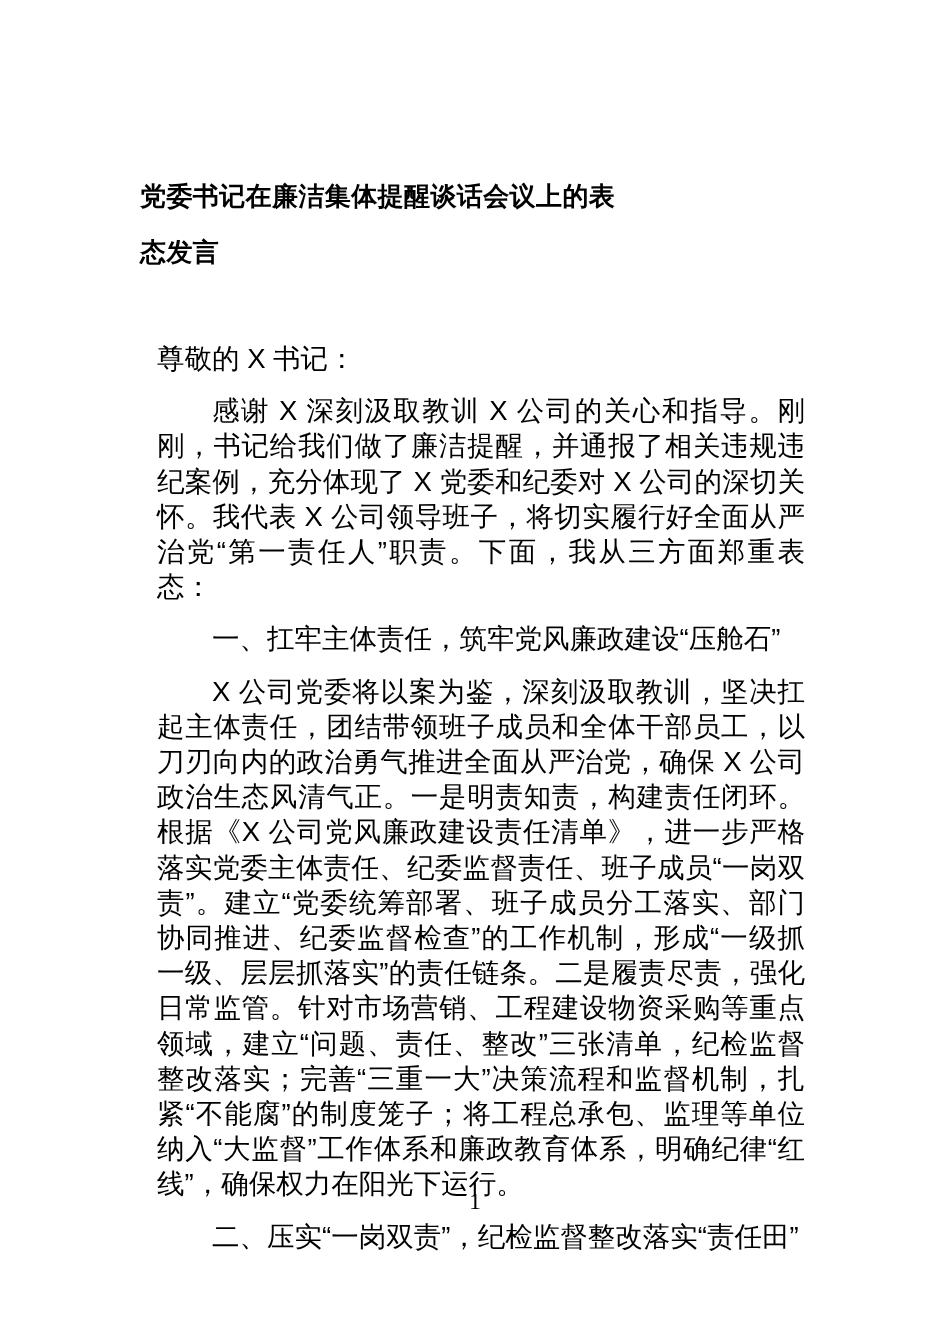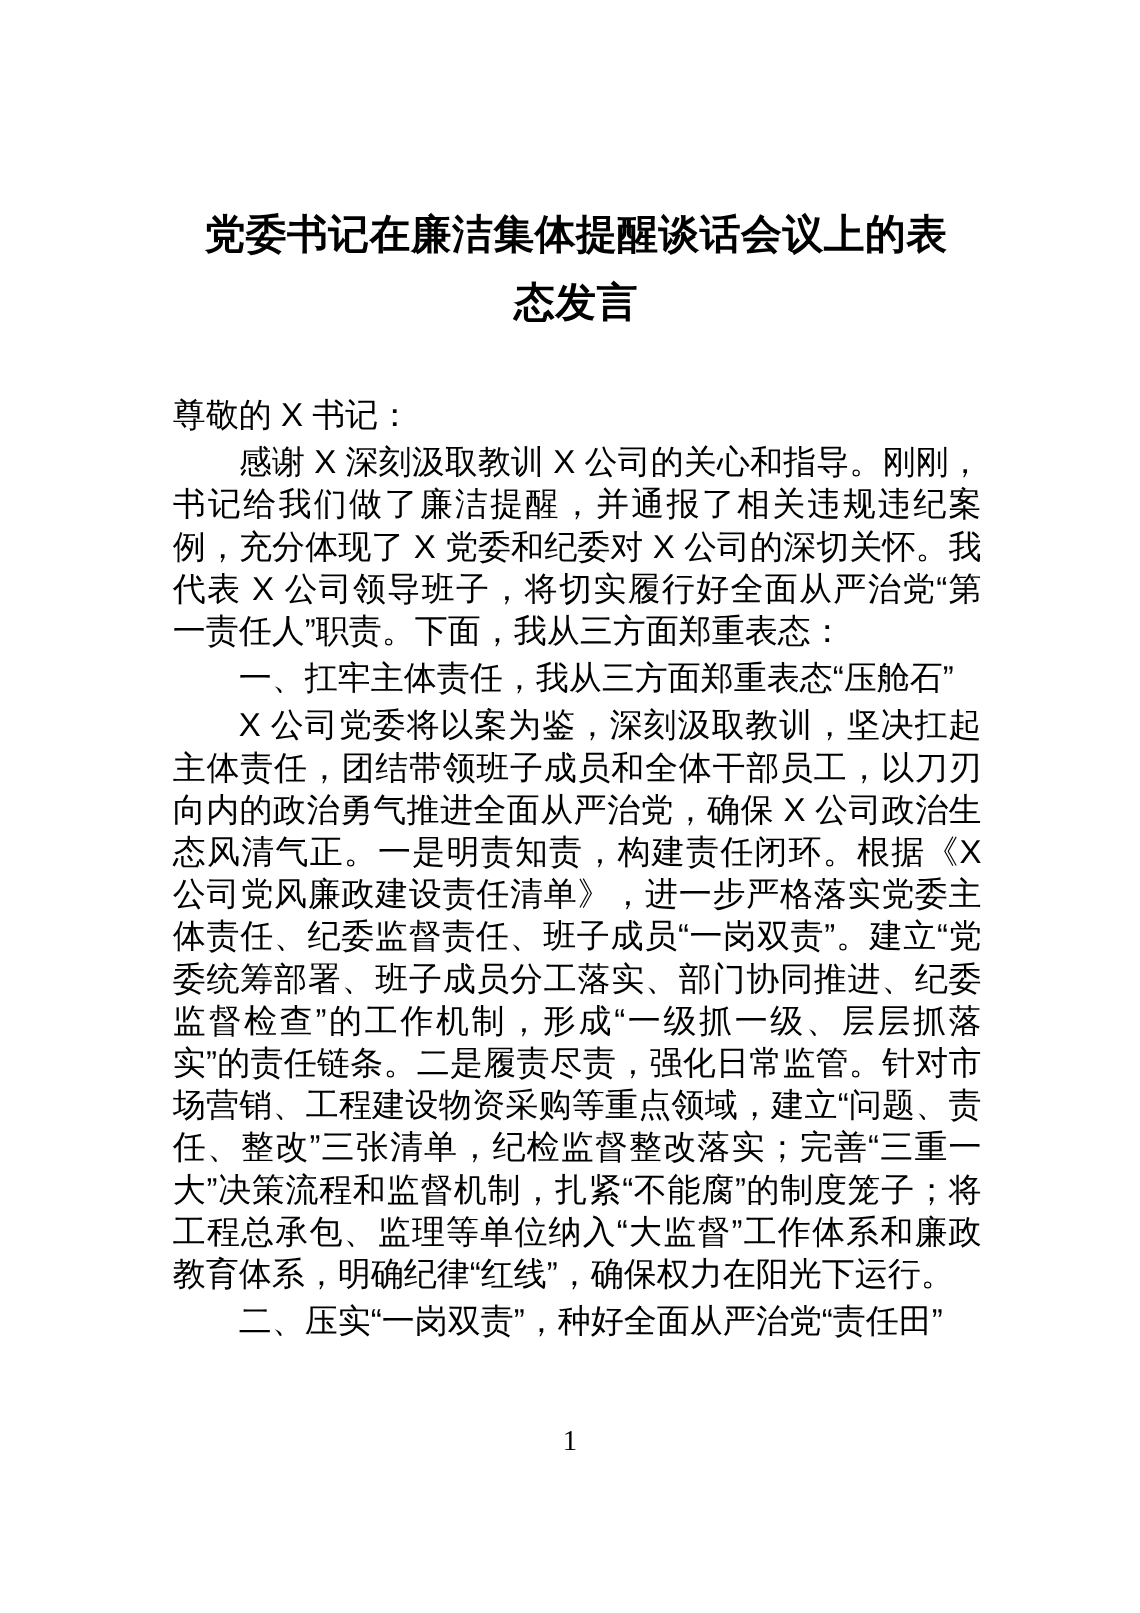--- a/index.html
+++ b/index.html
@@ -24,42 +24,42 @@
     height: 1344px;
     background: #ffffff;
     box-sizing: border-box;
   }
 
   .doc-title {
     position: absolute;
     left: 140px;
     top: 168px;
     width: 680px;
-    text-align: center;
-    font-size: 34px;
+    text-align: left;
+    font-size: 26px;
     font-weight: bold;
     line-height: 56px;
     letter-spacing: 0.4px;
     font-family: "Liberation Sans", "DejaVu Sans", sans-serif;
   }
 
   .body-block {
     position: absolute;
     left: 140px;
     top: 324px;
     width: 682px;
   }
 
   .para {
     font-size: 27.5px;
     line-height: 35.2px;
     text-align: justify;
     text-justify: inter-ideograph;
     letter-spacing: 0px;
-    margin: 4px;
+    margin: 17px;
     word-break: break-all;
     font-family: "Liberation Sans", "DejaVu Sans", sans-serif;
   }
 
   .para.indent {
     text-indent: 2em;
   }
 
   .para.noindent {
     text-indent: 0;
@@ -83,20 +83,20 @@
 <div class="page">
 
   <div class="doc-title">
     <div>党委书记在廉洁集体提醒谈话会议上的表</div>
     <div>态发言</div>
   </div>
 
   <div class="body-block">
     <p class="para noindent">尊敬的 X 书记：</p>
     <p class="para indent">感谢 X 深刻汲取教训 X 公司的关心和指导。刚刚，书记给我们做了廉洁提醒，并通报了相关违规违纪案例，充分体现了 X 党委和纪委对 X 公司的深切关怀。我代表 X 公司领导班子，将切实履行好全面从严治党“第一责任人”职责。下面，我从三方面郑重表态：</p>
-    <p class="para indent">一、扛牢主体责任，我从三方面郑重表态“压舱石”</p>
+    <p class="para indent">一、扛牢主体责任，筑牢党风廉政建设“压舱石”</p>
     <p class="para indent">X 公司党委将以案为鉴，深刻汲取教训，坚决扛起主体责任，团结带领班子成员和全体干部员工，以刀刃向内的政治勇气推进全面从严治党，确保 X 公司政治生态风清气正。一是明责知责，构建责任闭环。根据《X 公司党风廉政建设责任清单》，进一步严格落实党委主体责任、纪委监督责任、班子成员“一岗双责”。建立“党委统筹部署、班子成员分工落实、部门协同推进、纪委监督检查”的工作机制，形成“一级抓一级、层层抓落实”的责任链条。二是履责尽责，强化日常监管。针对市场营销、工程建设物资采购等重点领域，建立“问题、责任、整改”三张清单，纪检监督整改落实；完善“三重一大”决策流程和监督机制，扎紧“不能腐”的制度笼子；将工程总承包、监理等单位纳入“大监督”工作体系和廉政教育体系，明确纪律“红线”，确保权力在阳光下运行。</p>
-    <p class="para indent">二、压实“一岗双责”，种好全面从严治党“责任田”</p>
+    <p class="para indent">二、压实“一岗双责”，纪检监督整改落实“责任田”</p>
   </div>
 
   <div class="page-number">1</div>
 
 </div>
 
 </body></html>

